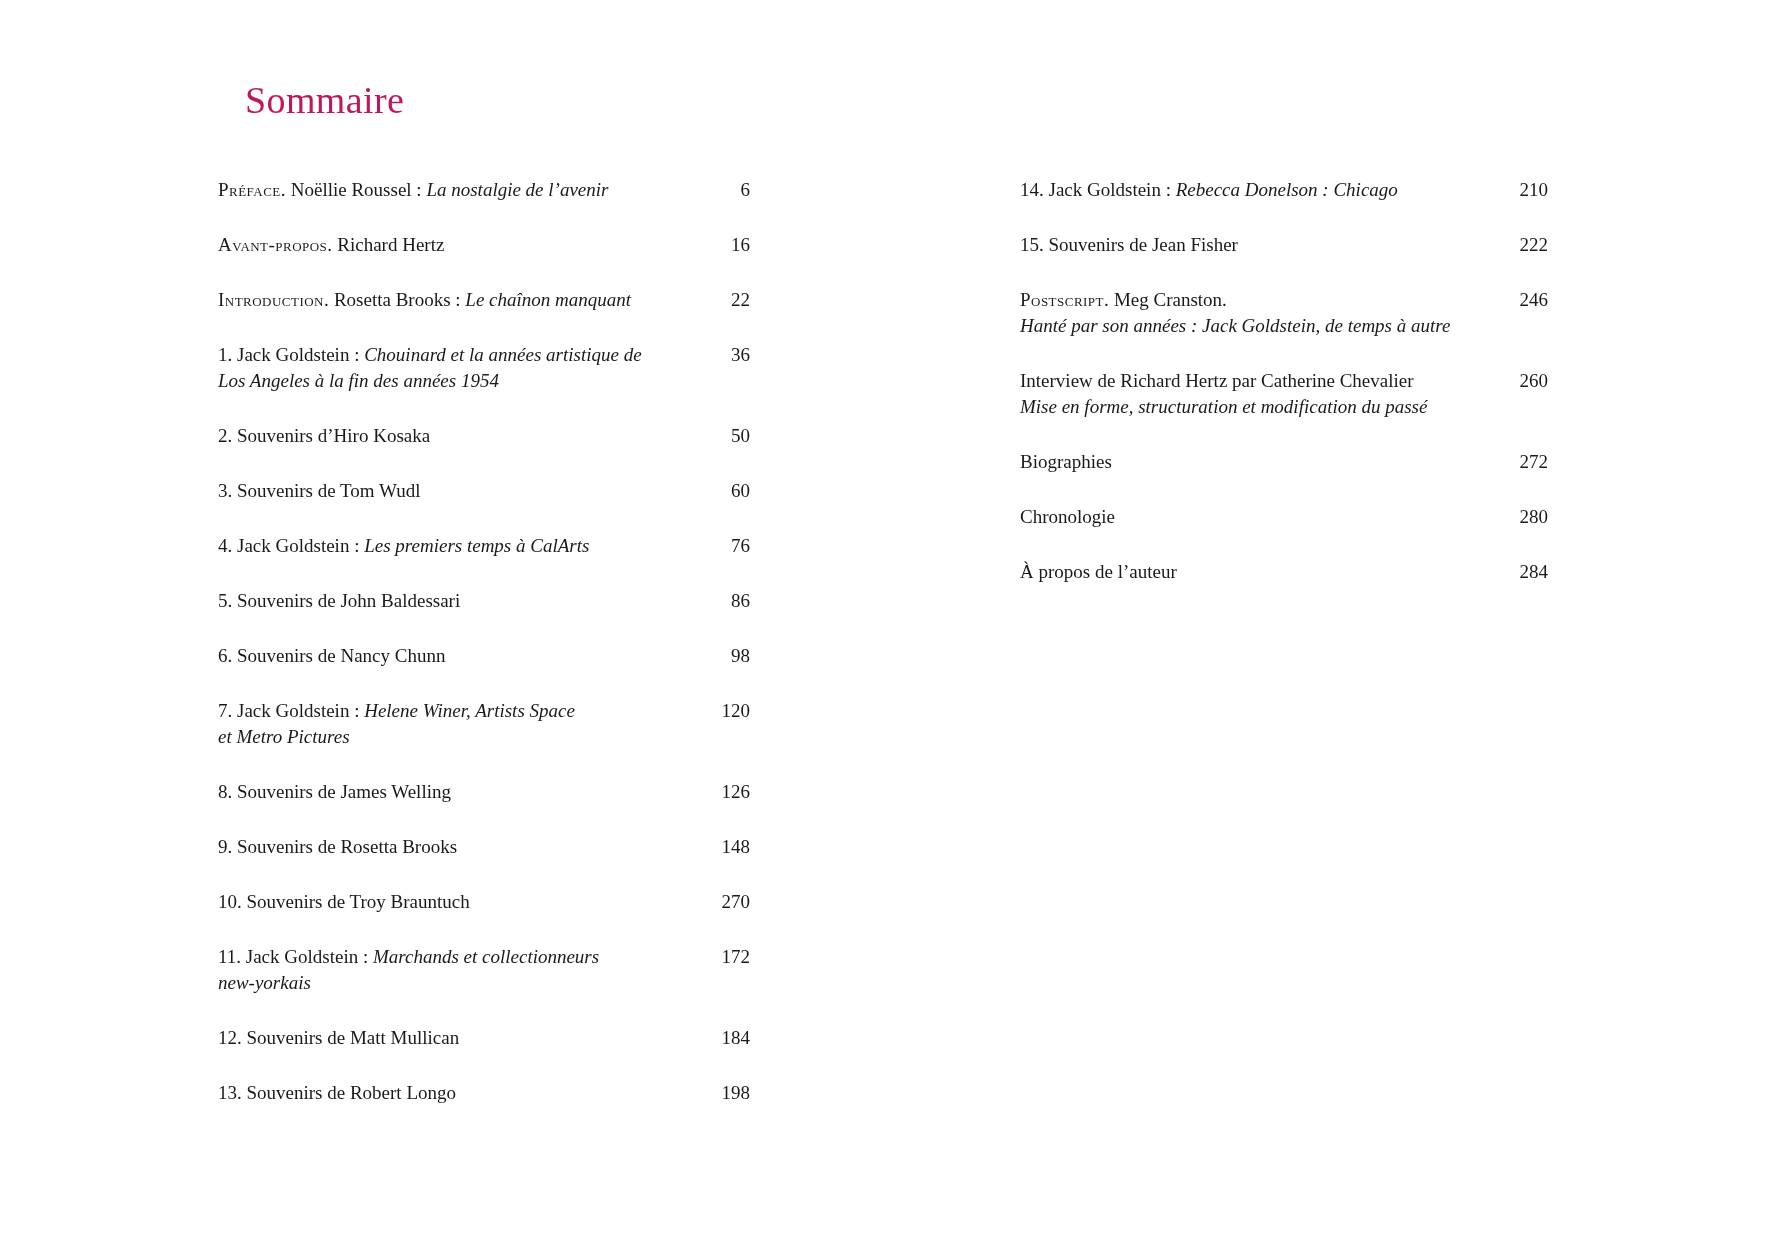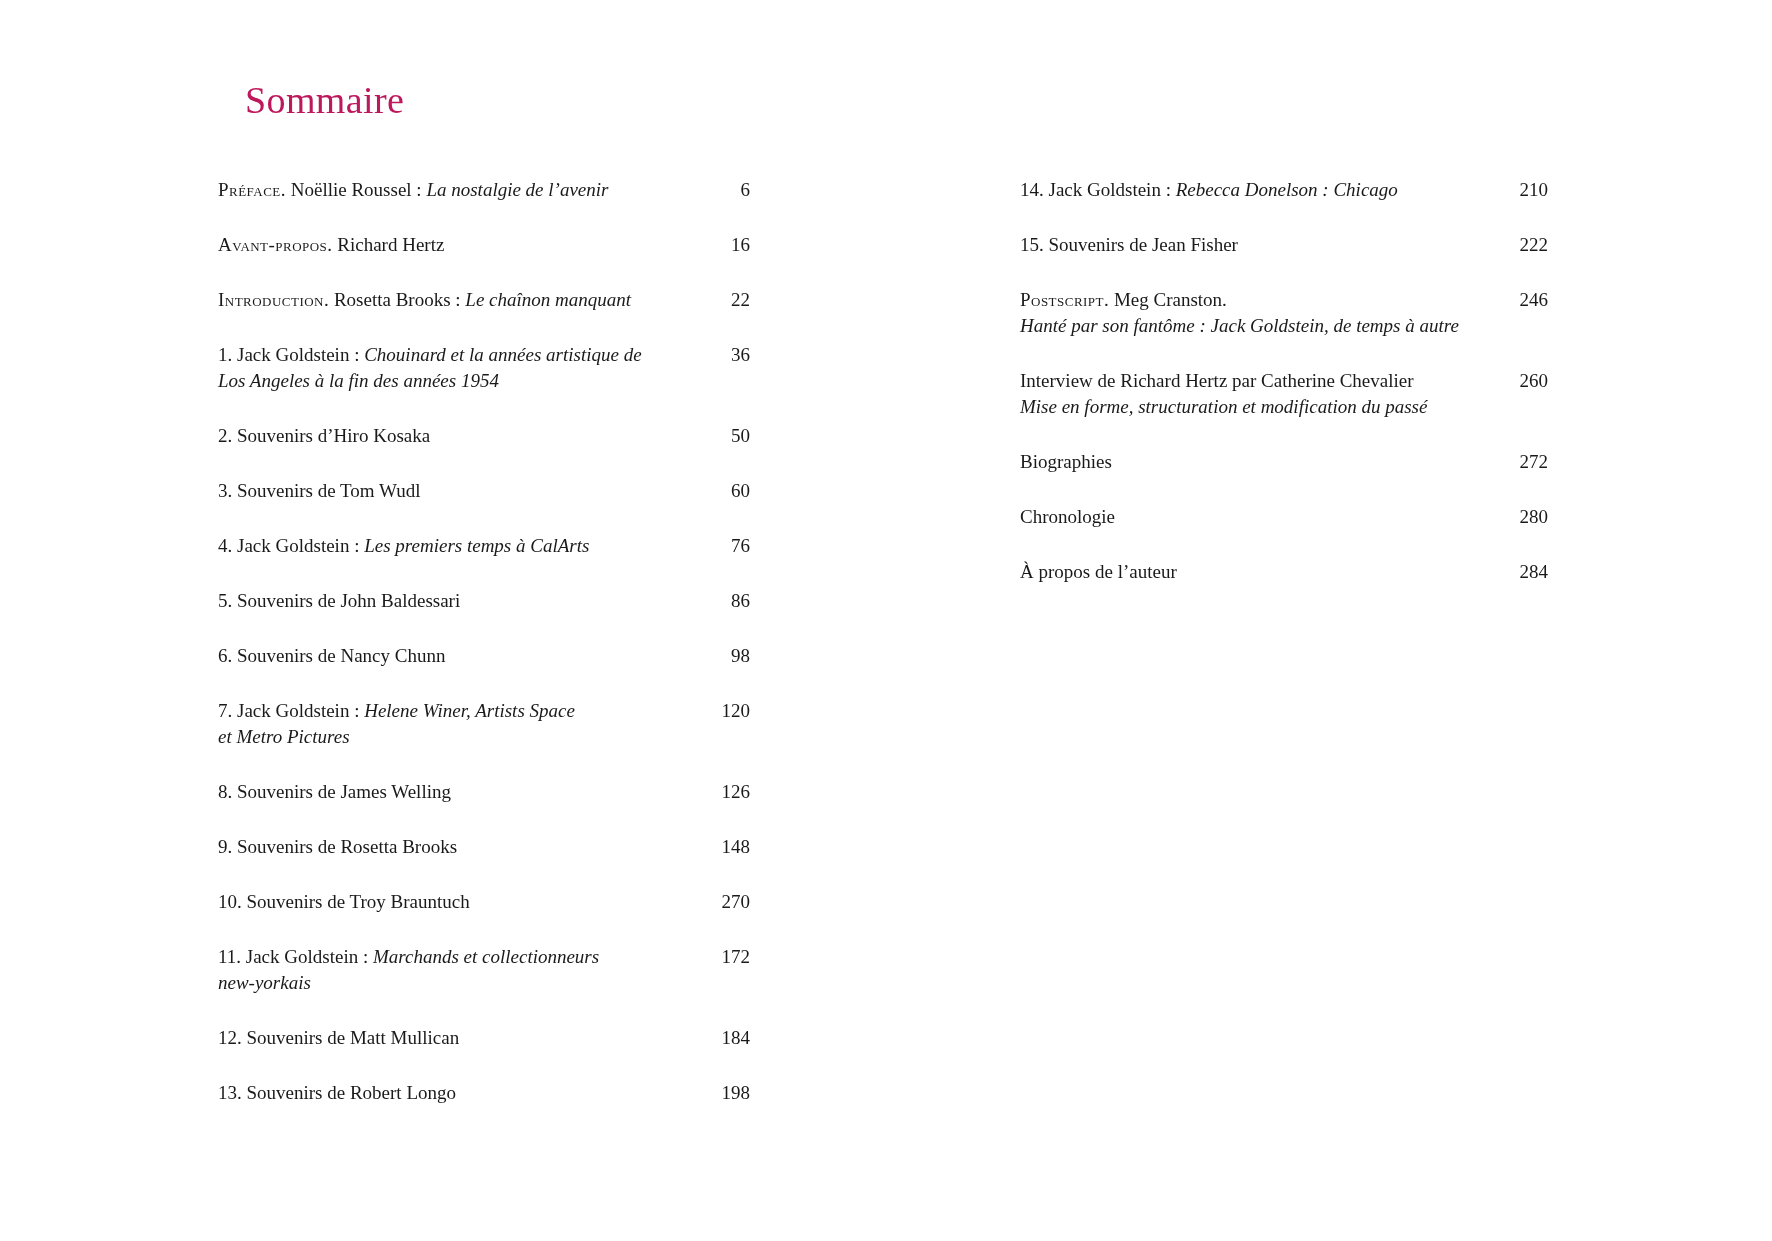--- a/index.html
+++ b/index.html
@@ -178,21 +178,21 @@
       </div>
       <div class="entry">
         <div class="entry-text">
           <div class="line1"><span>15. Souvenirs de Jean Fisher</span></div>
         </div>
         <span class="page-num">222</span>
       </div>
       <div class="entry">
         <div class="entry-text">
           <div class="line1"><span class="sc">Postscript.</span><span> Meg Cranston.</span></div>
-          <div class="line2 it">Hanté par son fantôme : Jack Goldstein, de temps à autre</div>
+          <div class="line2 it">Hanté par son années : Jack Goldstein, de temps à autre</div>
         </div>
         <span class="page-num">246</span>
       </div>
       <div class="entry">
         <div class="entry-text">
           <div class="line1"><span>Interview de Richard Hertz par Catherine Chevalier</span></div>
           <div class="line2 it">Mise en forme, structuration et modification du passé</div>
         </div>
         <span class="page-num">260</span>
       </div>

